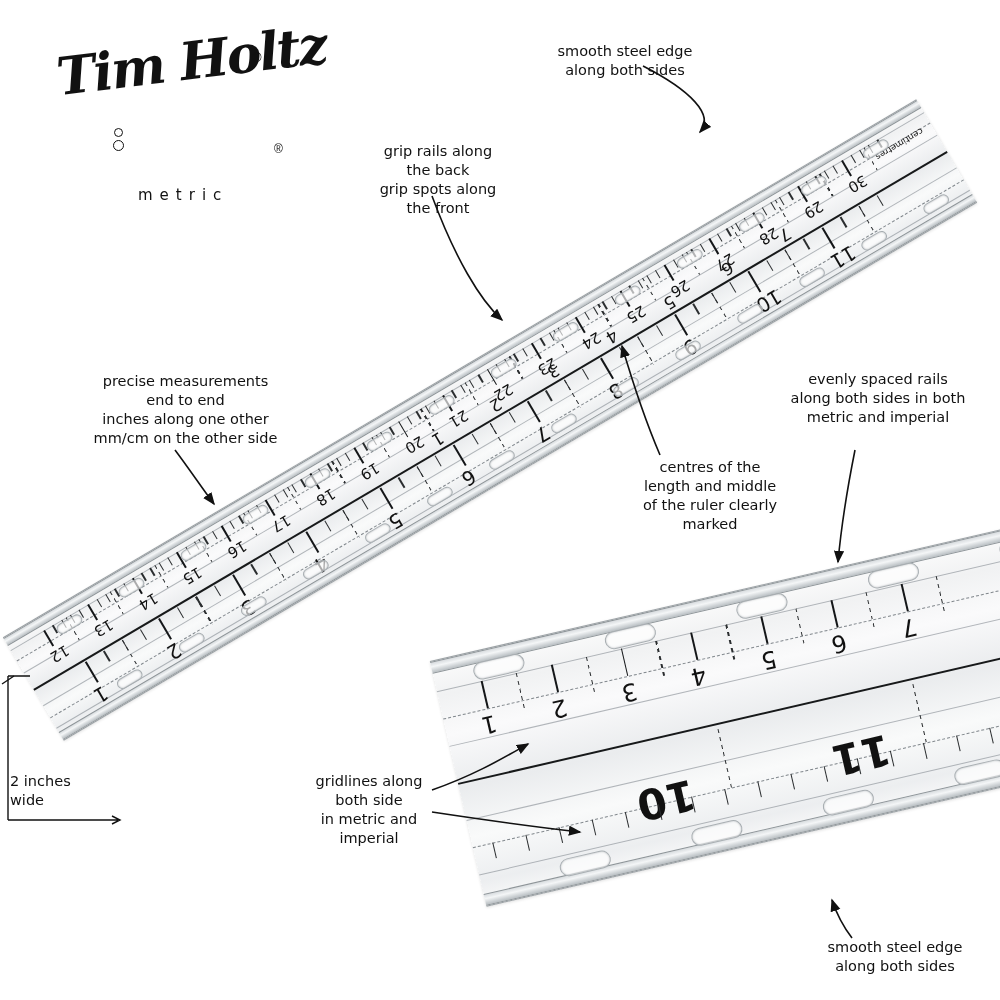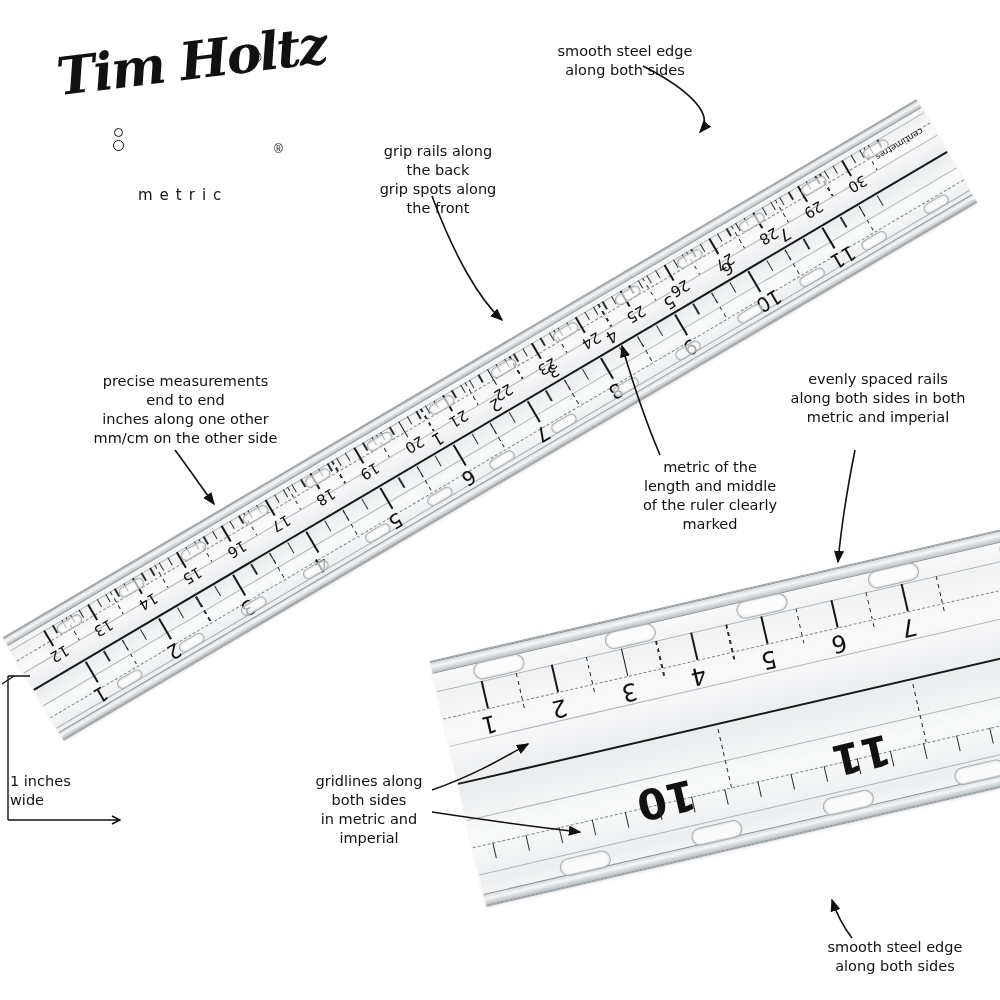--- a/index.html
+++ b/index.html
@@ -542,31 +542,31 @@
 <div class="callout c-center" style="left:348px; top:142px; width:180px;">grip rails along
 the back
 grip spots along
 the front</div>
 
 <div class="callout c-center" style="left:78px; top:372px; width:215px;">precise measurements
 end to end
 inches along one other
 mm/cm on the other side</div>
 
-<div class="callout c-center" style="left:625px; top:458px; width:170px;">metric of the
+<div class="callout c-center" style="left:625px; top:458px; width:170px;">centres of the
 length and middle
 of the ruler clearly
 marked</div>
 
 <div class="callout c-center" style="left:768px; top:370px; width:220px;">evenly spaced rails
 along both sides in both
 metric and imperial</div>
 
-<div class="callout c-left" style="left:10px; top:772px; width:100px;">1 inches
+<div class="callout c-left" style="left:10px; top:772px; width:100px;">2 inches
 wide</div>
 
 <div class="callout c-center" style="left:305px; top:772px; width:128px;">gridlines along
-both sides
+both side
 in metric and
 imperial</div>
 
 <div class="callout c-center" style="left:795px; top:938px; width:200px;">smooth steel edge
 along both sides</div>
 
 </body></html>

